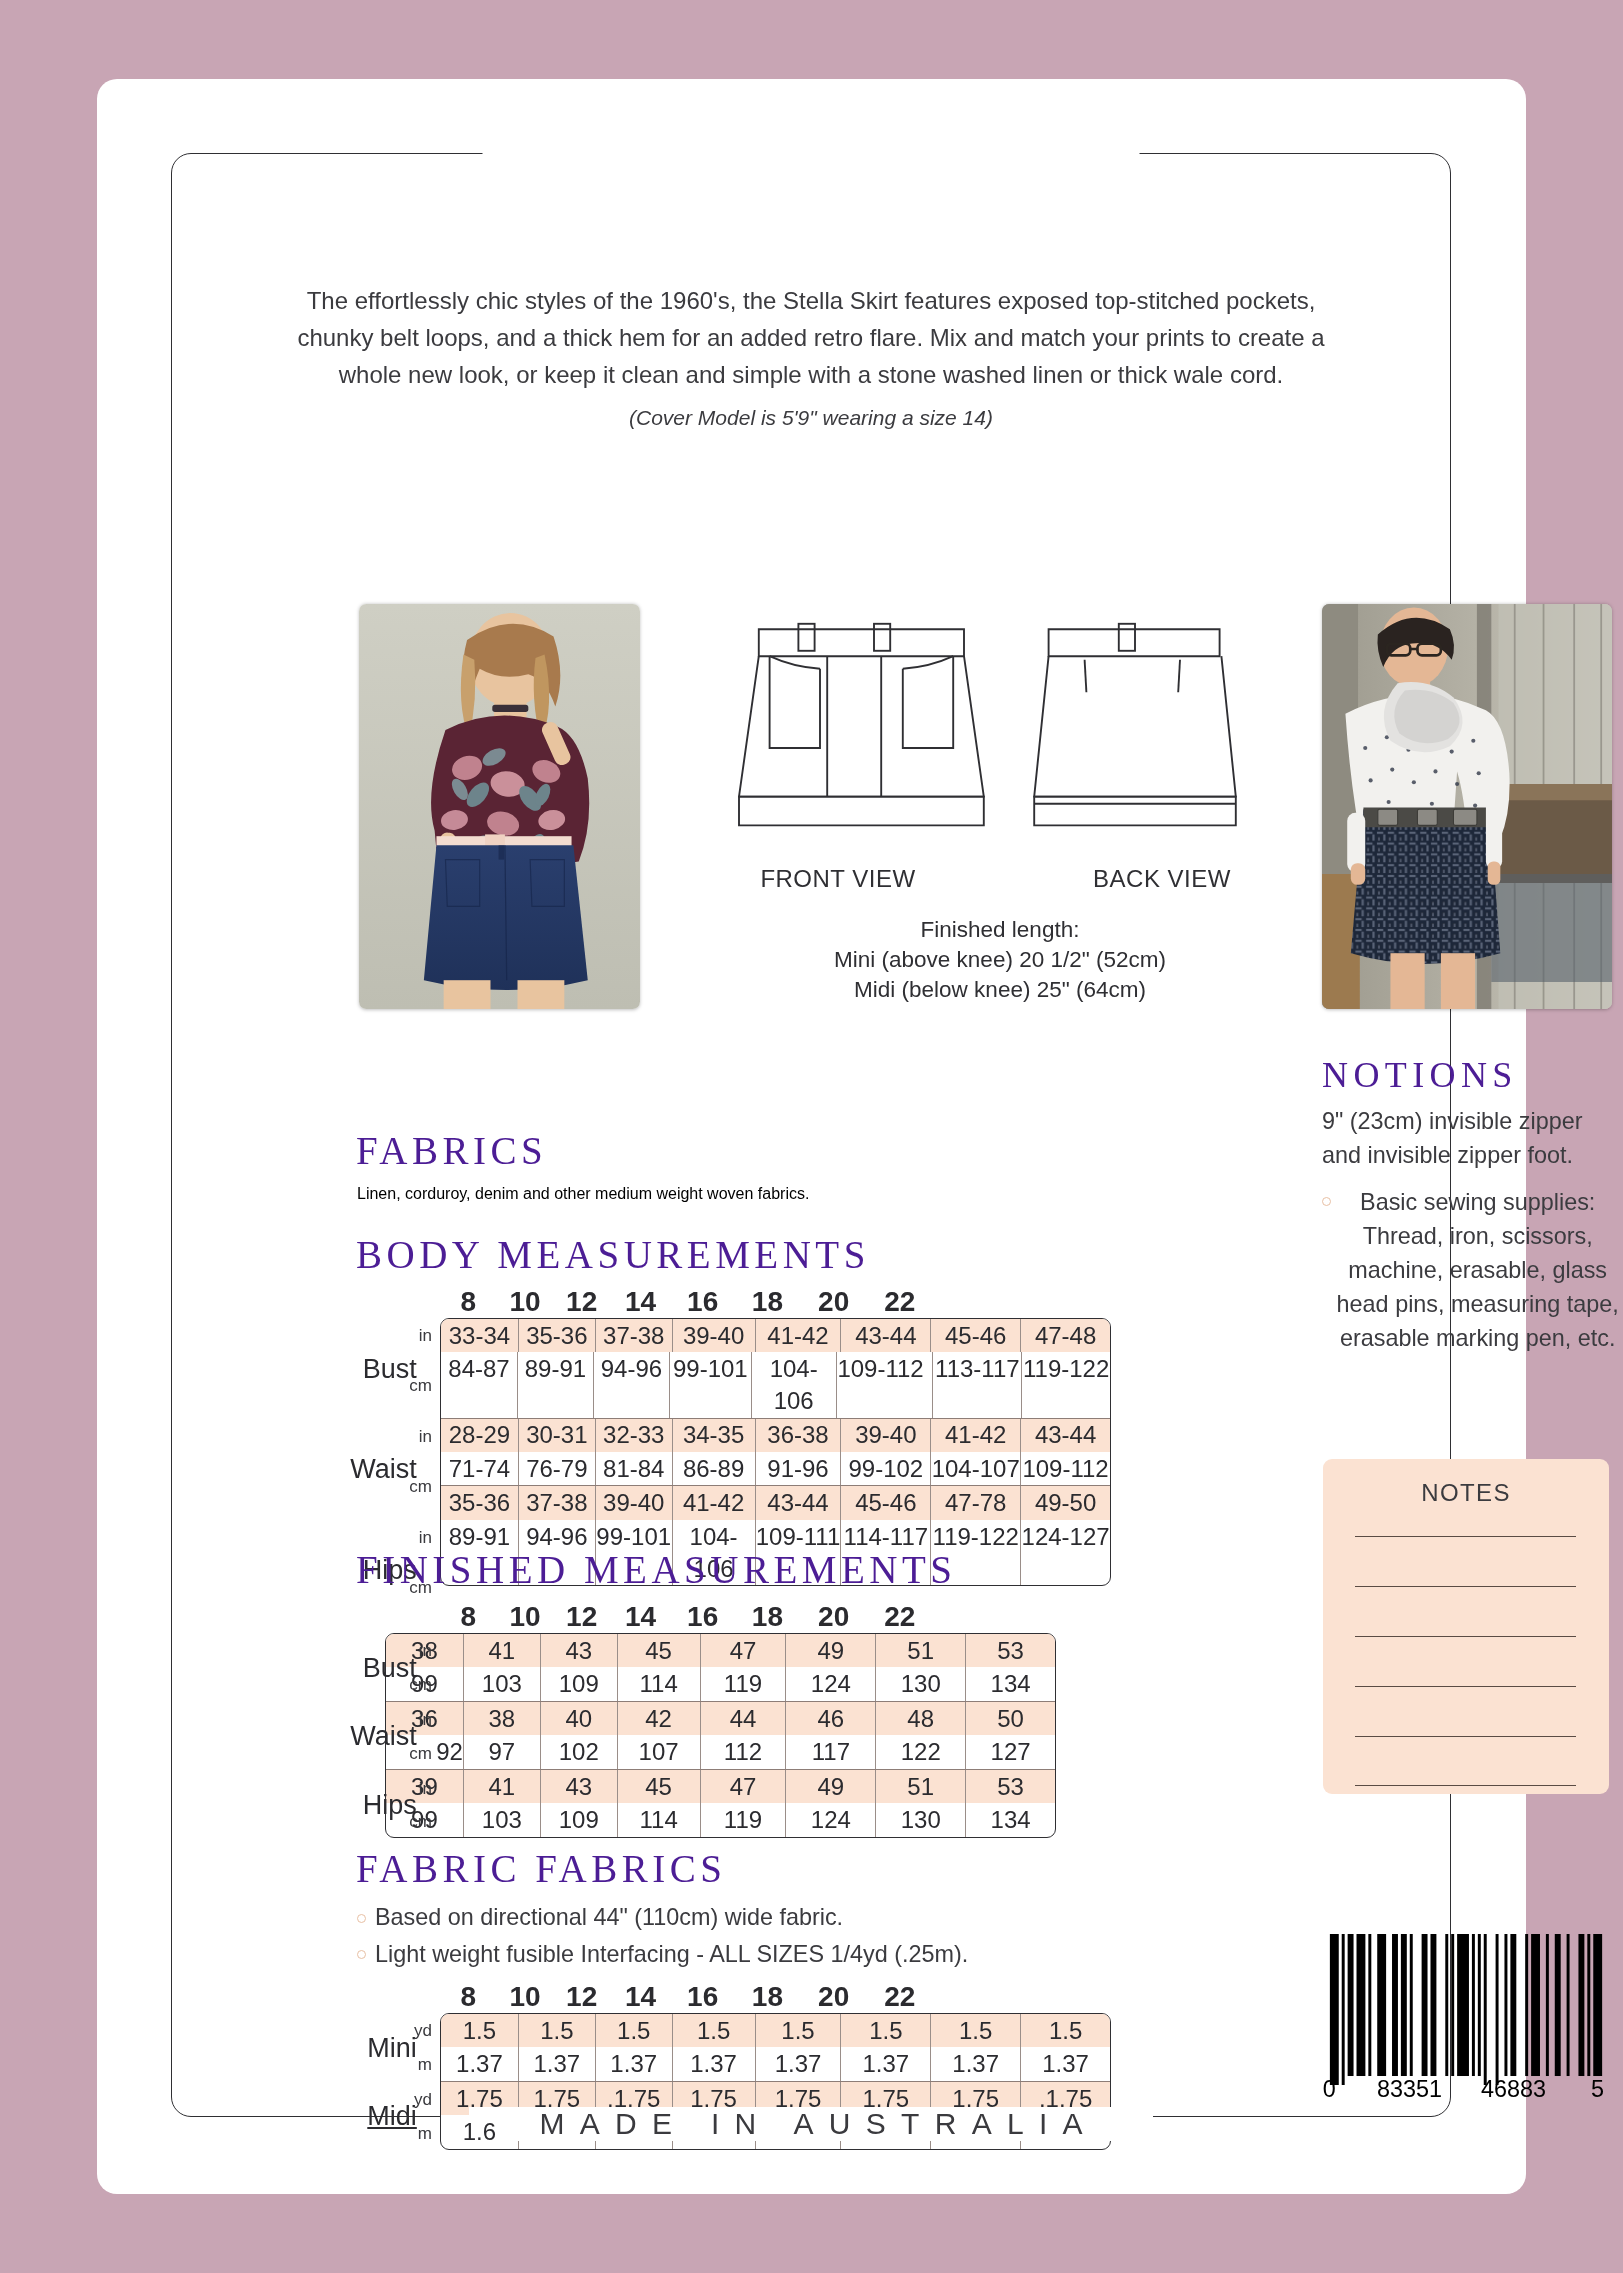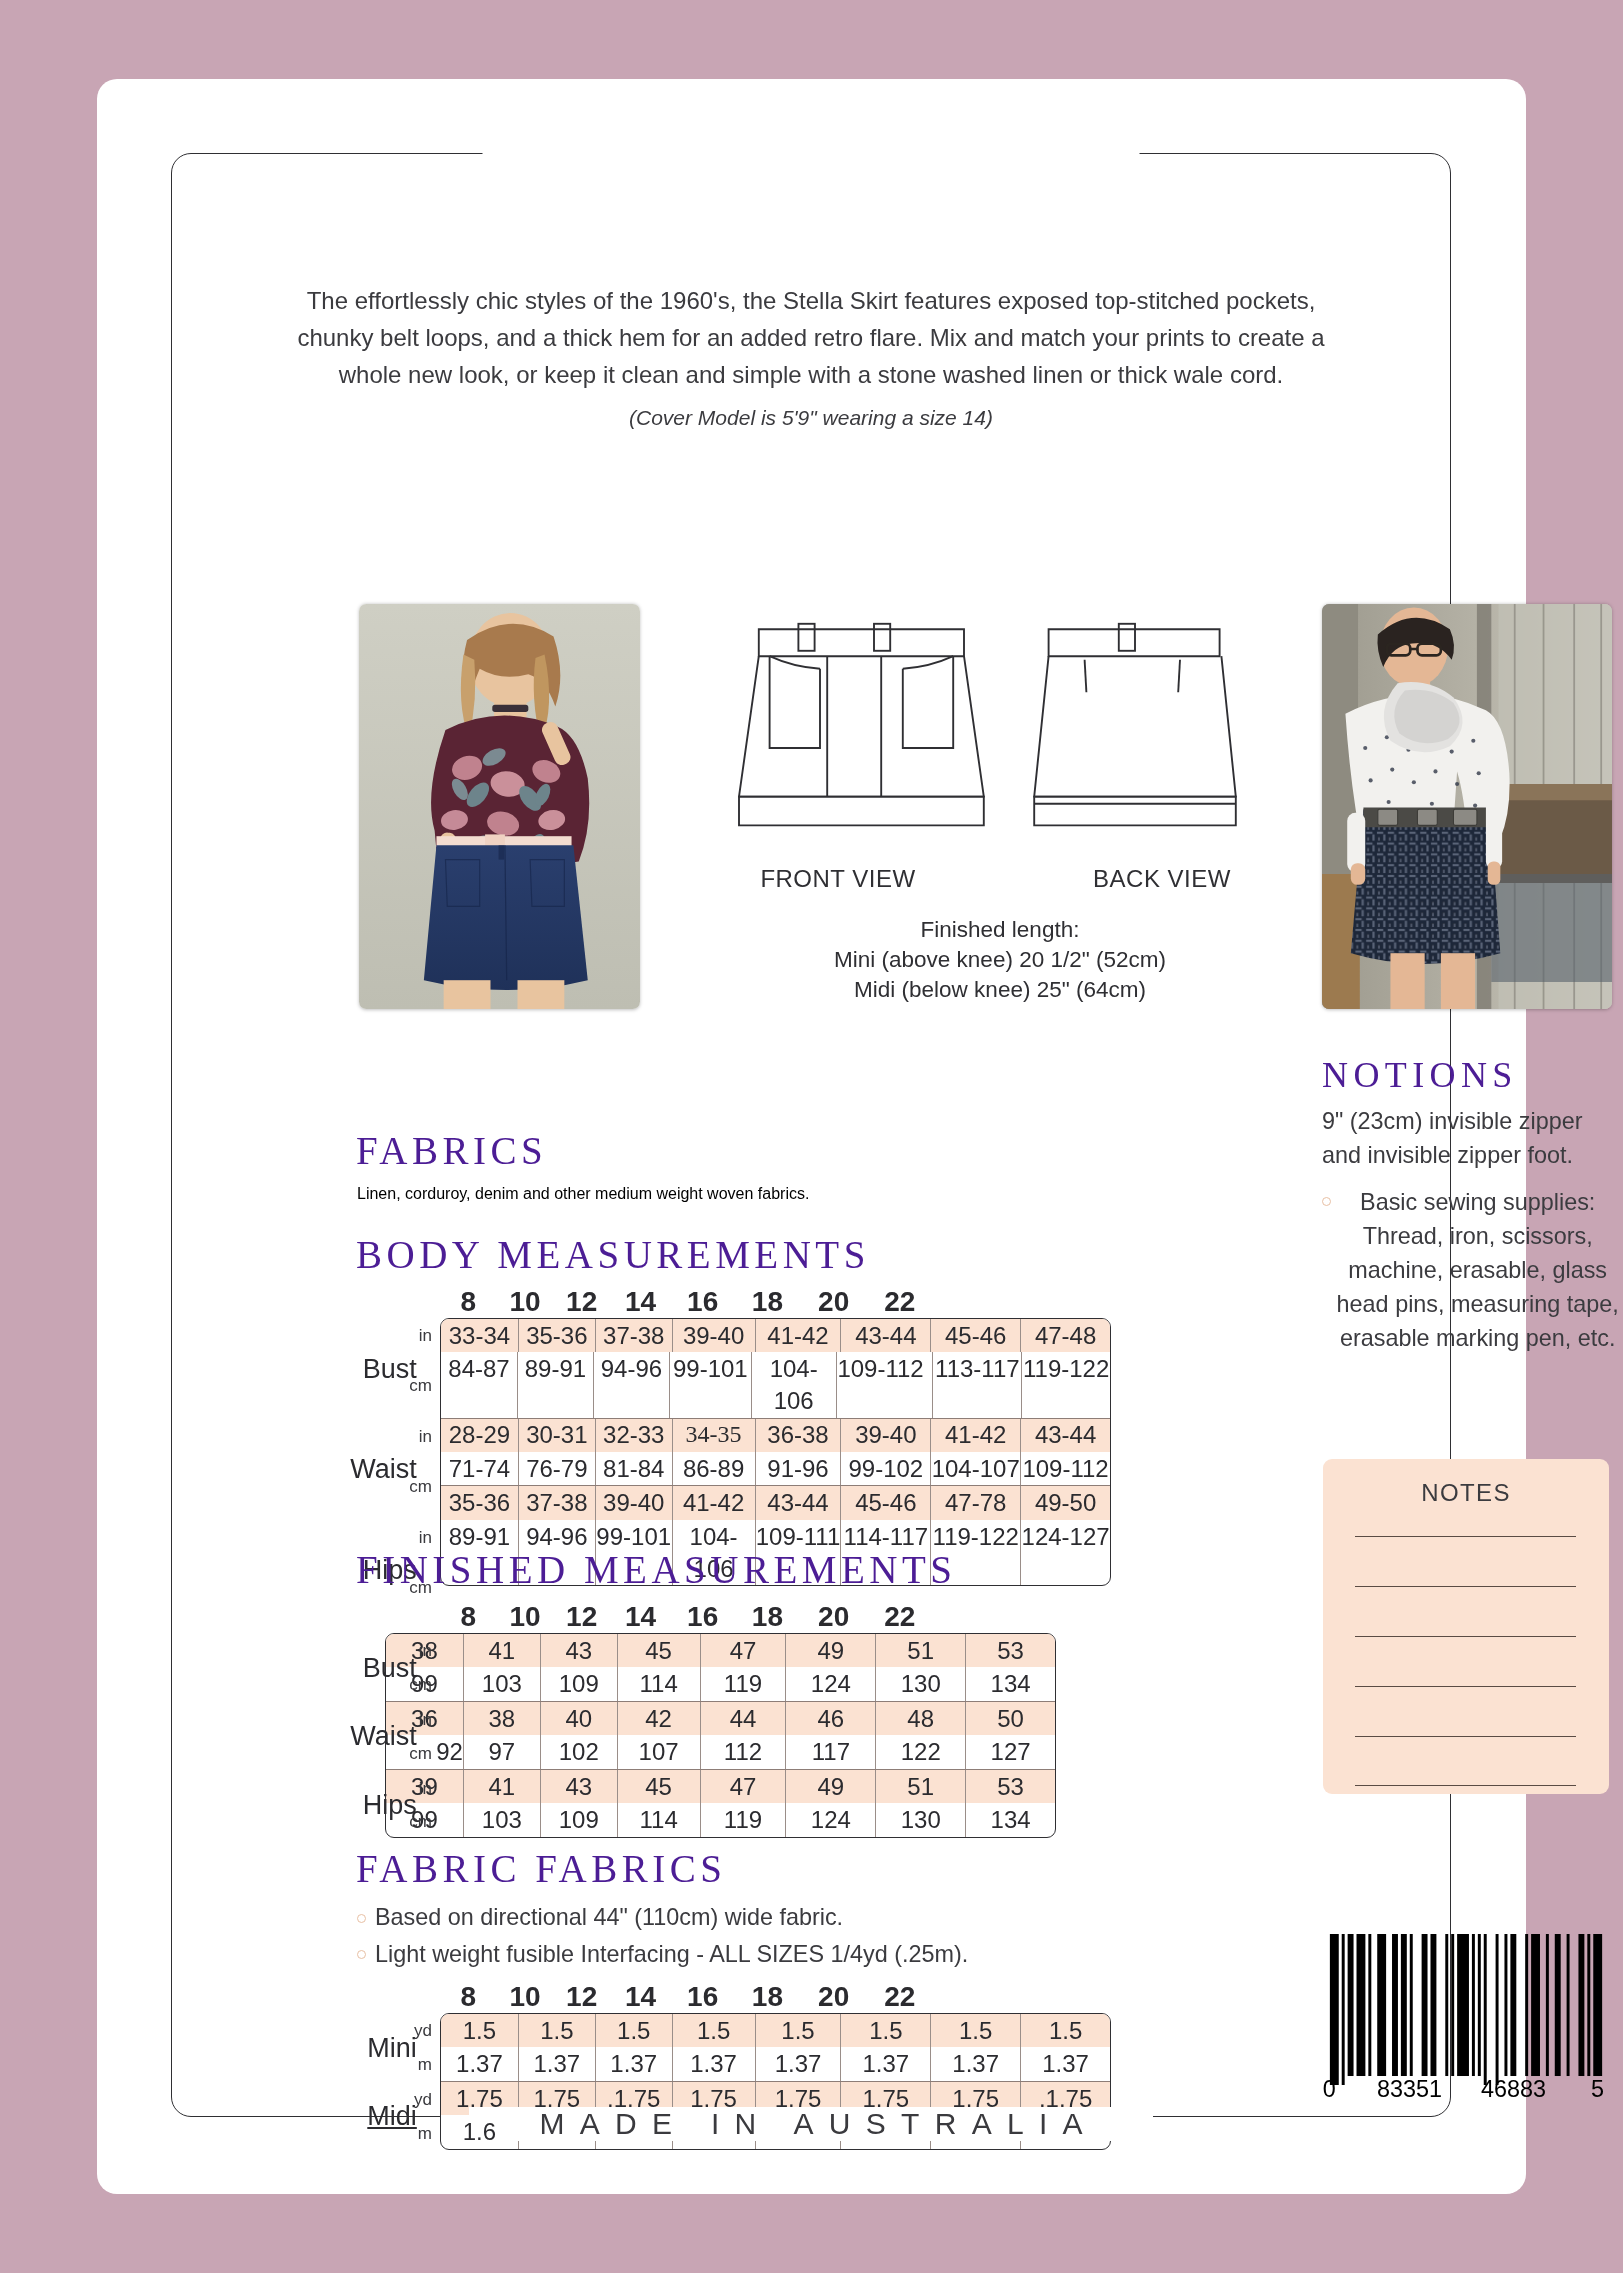--- a/index.html
+++ b/index.html
@@ -533,21 +533,21 @@
               <div class="cell" style="width: 90px;">109-112</div>
               <div class="cell" style="width: 90px; margin-left: 8px;">113-117</div>
               <div class="cell" style="width: 90px;">119-122</div>
             </div>
           </div>
           <div class="grp">
             <div class="trow hl">
               <div class="cell" style="width: 77px;">28-29</div>
               <div class="cell" style="width: 77px;">30-31</div>
               <div class="cell" style="width: 77px;">32-33</div>
-              <div class="cell" style="width: 83px; font-family: Liberation Serif, serif;">34-35</div>
+              <div class="cell" style="width: 83px;">34-35</div>
               <div class="cell" style="width: 86px;">36-38</div>
               <div class="cell" style="width: 90px;">39-40</div>
               <div class="cell" style="width: 90px;">41-42</div>
               <div class="cell" style="width: 90px;">43-44</div>
             </div>
             <div class="trow">
               <div class="cell" style="width: 77px;">71-74</div>
               <div class="cell" style="width: 77px;">76-79</div>
               <div class="cell" style="width: 77px;">81-84</div>
               <div class="cell" style="width: 83px;">86-89</div>

